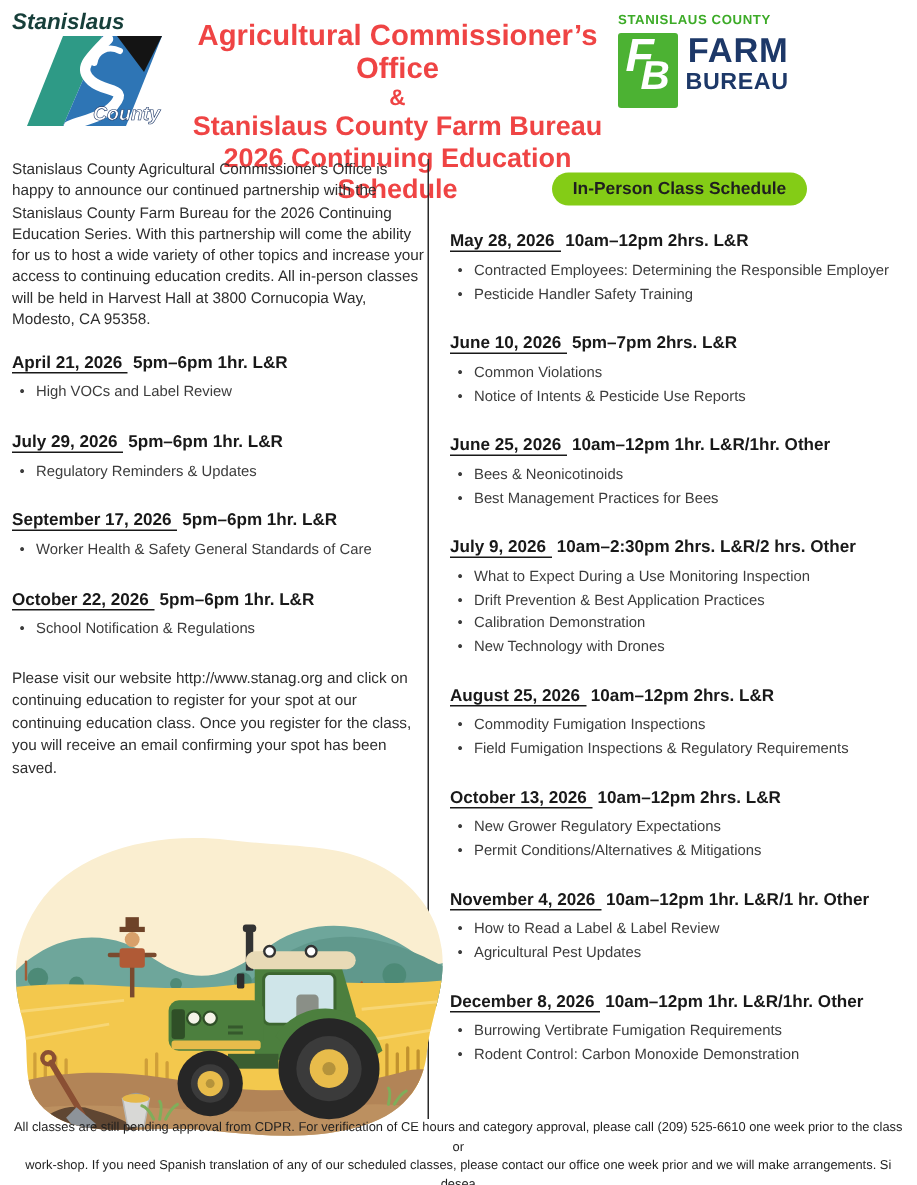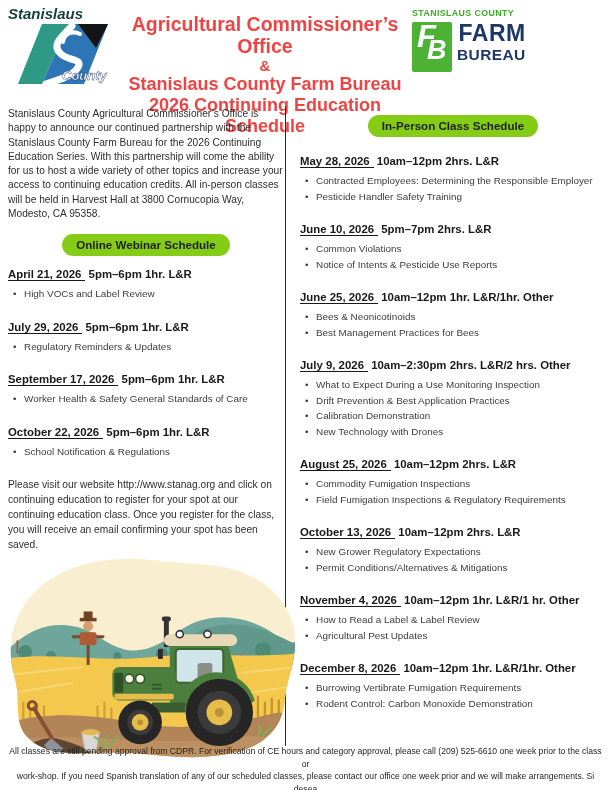--- a/index.html
+++ b/index.html
@@ -89,23 +89,20 @@
           <div class="fb-farm">FARM</div>
           <div class="fb-bureau">BUREAU</div>
         </div>
       </div>
     </div>
   </div>
 
   <div class="col-left">
     <p class="intro">Stanislaus County Agricultural Commissioner’s Office is happy to announce our continued partnership with the Stanislaus County Farm Bureau for the 2026 Continuing Education Series. With this partnership will come the ability for us to host a wide variety of other topics and increase your access to continuing education credits. All in-person classes will be held in Harvest Hall at 3800 Cornucopia Way, Modesto, CA 95358.</p>
 
-    <div class="badge-wrap">
-      <span class="badge">Online Webinar Schedule</span>
-    </div>
 
     <div id="webinar-events">
         <div class="event">
           <div class="event-heading"><span class="event-date">April 21, 2026</span><span class="event-time"> 5pm–6pm 1hr. L&amp;R</span></div>
           <ul class="topics">
             <li>High VOCs and Label Review</li>
           </ul>
         </div>
         <div class="event">
           <div class="event-heading"><span class="event-date">July 29, 2026</span><span class="event-time"> 5pm–6pm 1hr. L&amp;R</span></div>

